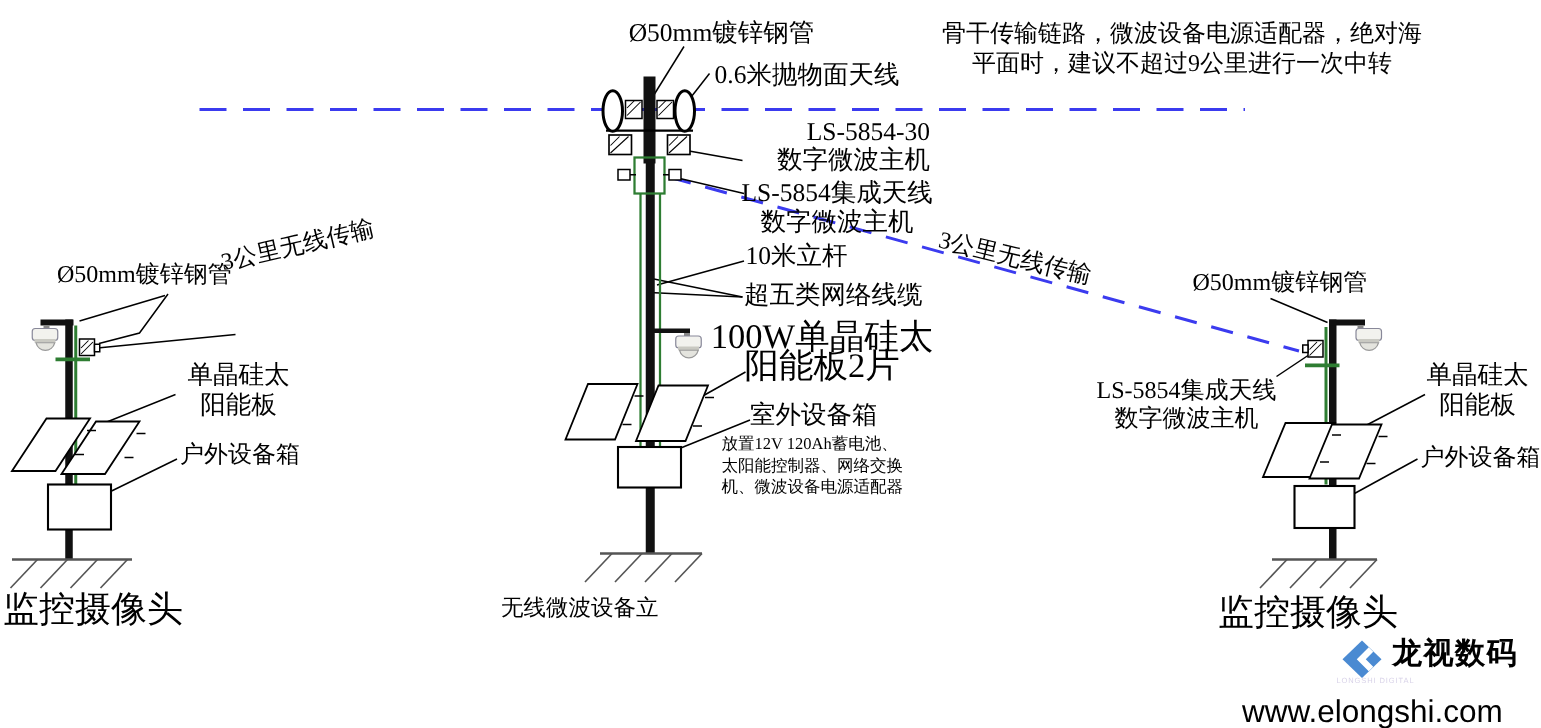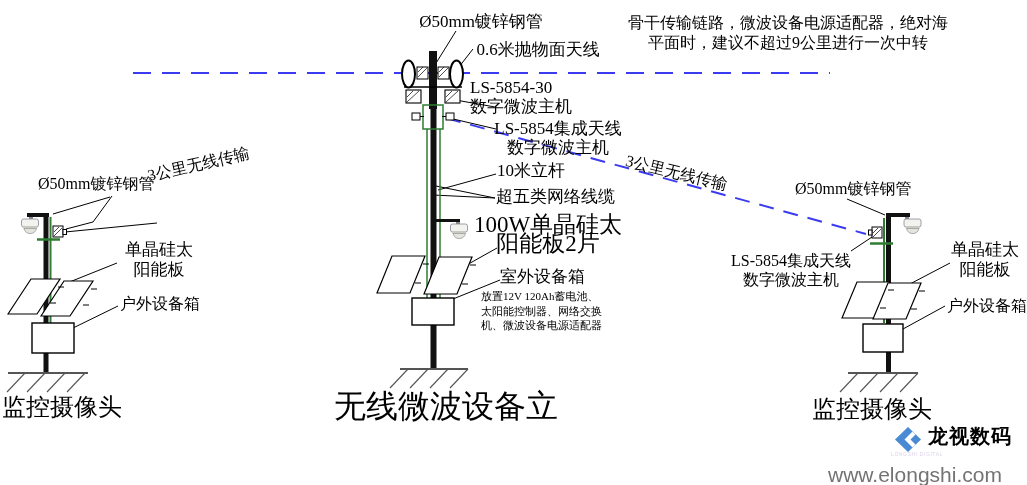--- a/index.html
+++ b/index.html
@@ -2,45 +2,45 @@
 <html><head>
 <meta charset="utf-8">
 <style>
   html,body{margin:0;padding:0;background:#fff;}
   .stage{position:relative;width:1027px;height:485px;background:#ffffff;overflow:hidden;
          font-family:"Liberation Serif","DejaVu Serif",serif;margin-top:11px;}
   svg.canvas{position:absolute;left:0;top:0;}
   .lbl{position:absolute;color:#000;white-space:nowrap;line-height:1.12;}
   #lbl-c-pipe{left:406px;top:1px;width:150px;font-size:17px;text-align:center;}
   #lbl-c-antenna{left:458px;top:29px;width:160px;font-size:17px;text-align:center;}
-  #lbl-c-radio30{left:470px;top:67px;width:150px;font-size:17px;text-align:left;line-height:19px;}
+  #lbl-c-radio30{left:470px;top:67px;width:150px;font-size:17px;text-align:right;line-height:19px;}
   #lbl-c-integrated{left:483px;top:108px;width:150px;font-size:17px;text-align:center;line-height:19px;}
   #lbl-c-pole{left:497px;top:150px;font-size:17px;}
   #lbl-c-cable{left:496px;top:176px;font-size:17px;}
   #lbl-c-solar{left:473px;top:204px;width:150px;font-size:23px;text-align:center;line-height:19px;}
   #lbl-c-box{left:500px;top:256px;font-size:17px;}
   #lbl-c-contents{left:481px;top:278px;font-size:11px;line-height:14.5px;}
   #lbl-note{left:608px;top:2px;width:360px;font-size:16px;text-align:center;line-height:20px;}
   #lbl-l-pipe{left:38px;top:164px;font-size:16px;}
   #lbl-l-3km{left:150px;top:156px;font-size:16px;transform:rotate(-13deg);transform-origin:0 100%;}
   #lbl-diag-3km{left:628px;top:141px;font-size:16px;transform:rotate(13.5deg);transform-origin:0 0;}
   #lbl-r-integrated{left:716px;top:240px;width:150px;font-size:16px;text-align:center;line-height:19px;}
   #lbl-r-pipe{left:795px;top:169px;font-size:16px;}
   #lbl-r-solar{left:910px;top:229px;width:150px;font-size:17px;text-align:center;line-height:20px;}
   #lbl-r-box{left:947px;top:286px;font-size:16px;}
   #lbl-l-solar{left:84px;top:229px;width:150px;font-size:17px;text-align:center;line-height:20px;}
   #lbl-l-box{left:120px;top:284px;font-size:16px;}
   #cap-left{left:2px;top:383px;font-size:24px;}
-  #cap-center{left:334px;top:381px;width:200px;font-size:32px;text-align:right;line-height:28px;}
+  #cap-center{left:334px;top:381px;width:200px;font-size:15px;text-align:left;line-height:28px;}
   #cap-right{left:812px;top:385px;font-size:24px;}
   #main-title{left:478px;top:451px;font-size:23px;}
   #brand-name{left:928px;top:414px;font-size:20px;font-weight:bold;color:#000000;
               font-family:"Liberation Sans",sans-serif;letter-spacing:1px;}
   #brand-sub{left:891px;top:441px;font-size:5px;color:#d8d2e8;font-family:"Liberation Sans",sans-serif;letter-spacing:.6px;}
-  #brand-url{left:828px;top:452px;font-size:21px;color:#737373;font-family:"Liberation Sans",sans-serif;}
+  #brand-url{left:828px;top:452px;font-size:21px;color:#000000;font-family:"Liberation Sans",sans-serif;}
 </style>
 </head>
 <body>
 
 <div class="stage">
 
   <svg class="canvas" width="1027" height="485" viewBox="0 0 1027 485">
 
     <g stroke="#3b3bef" stroke-width="2" stroke-dasharray="18 11">
       <line x1="133" y1="62" x2="830" y2="62"></line>

